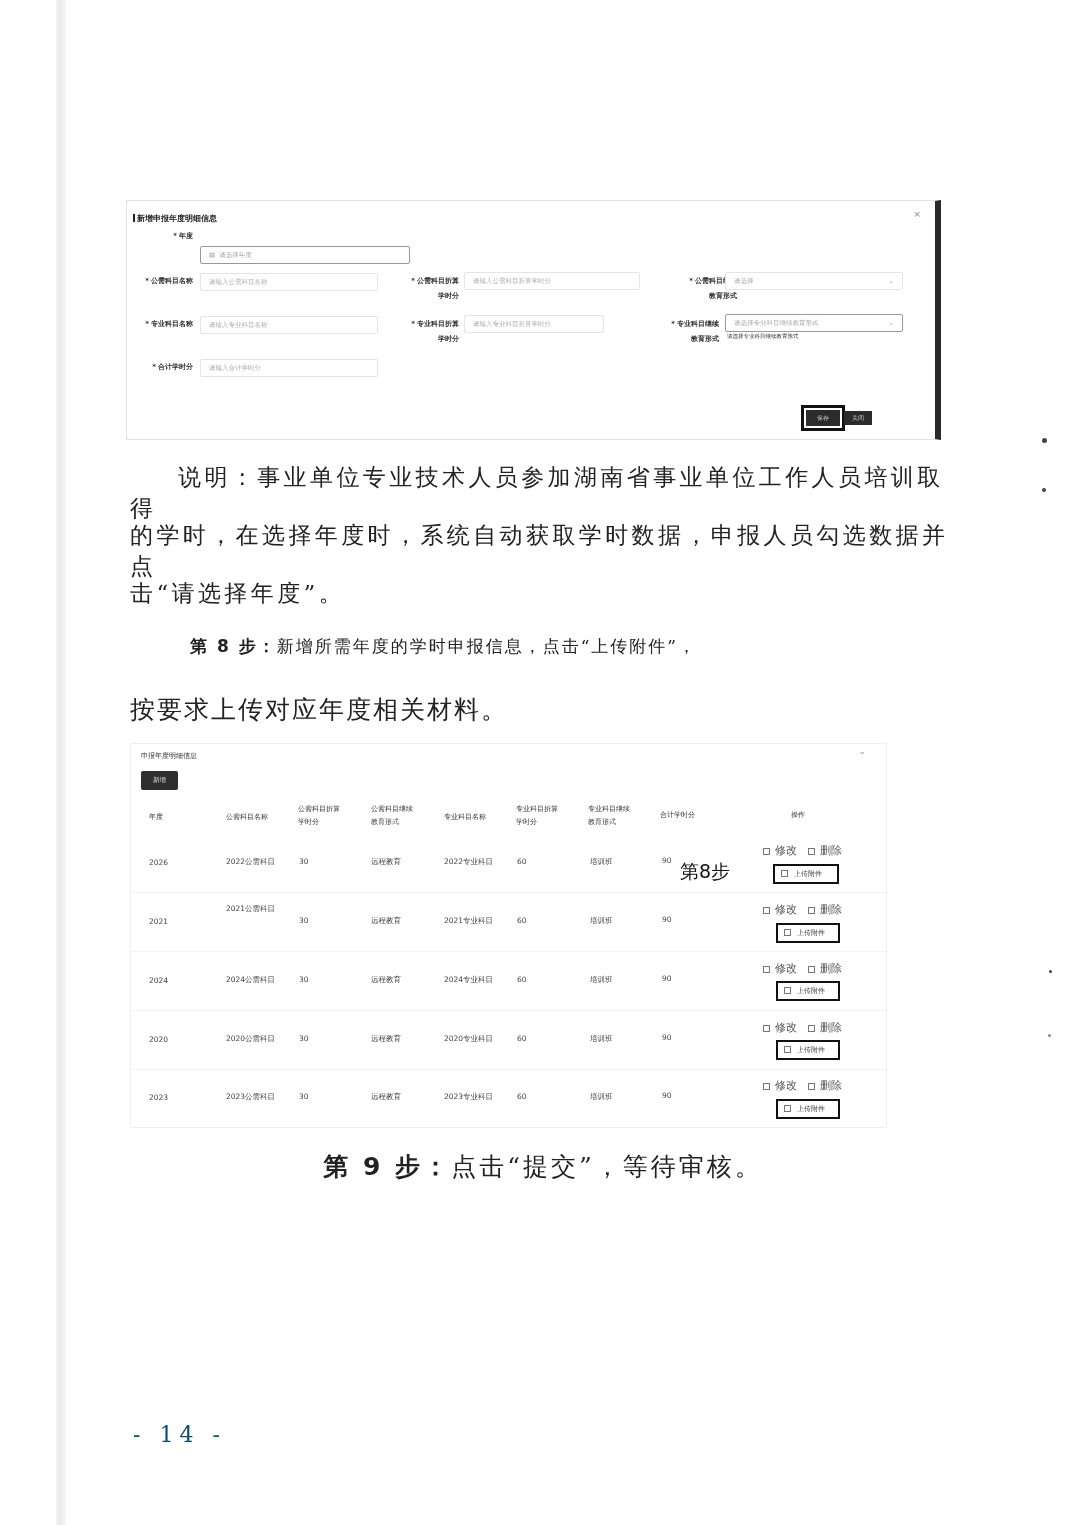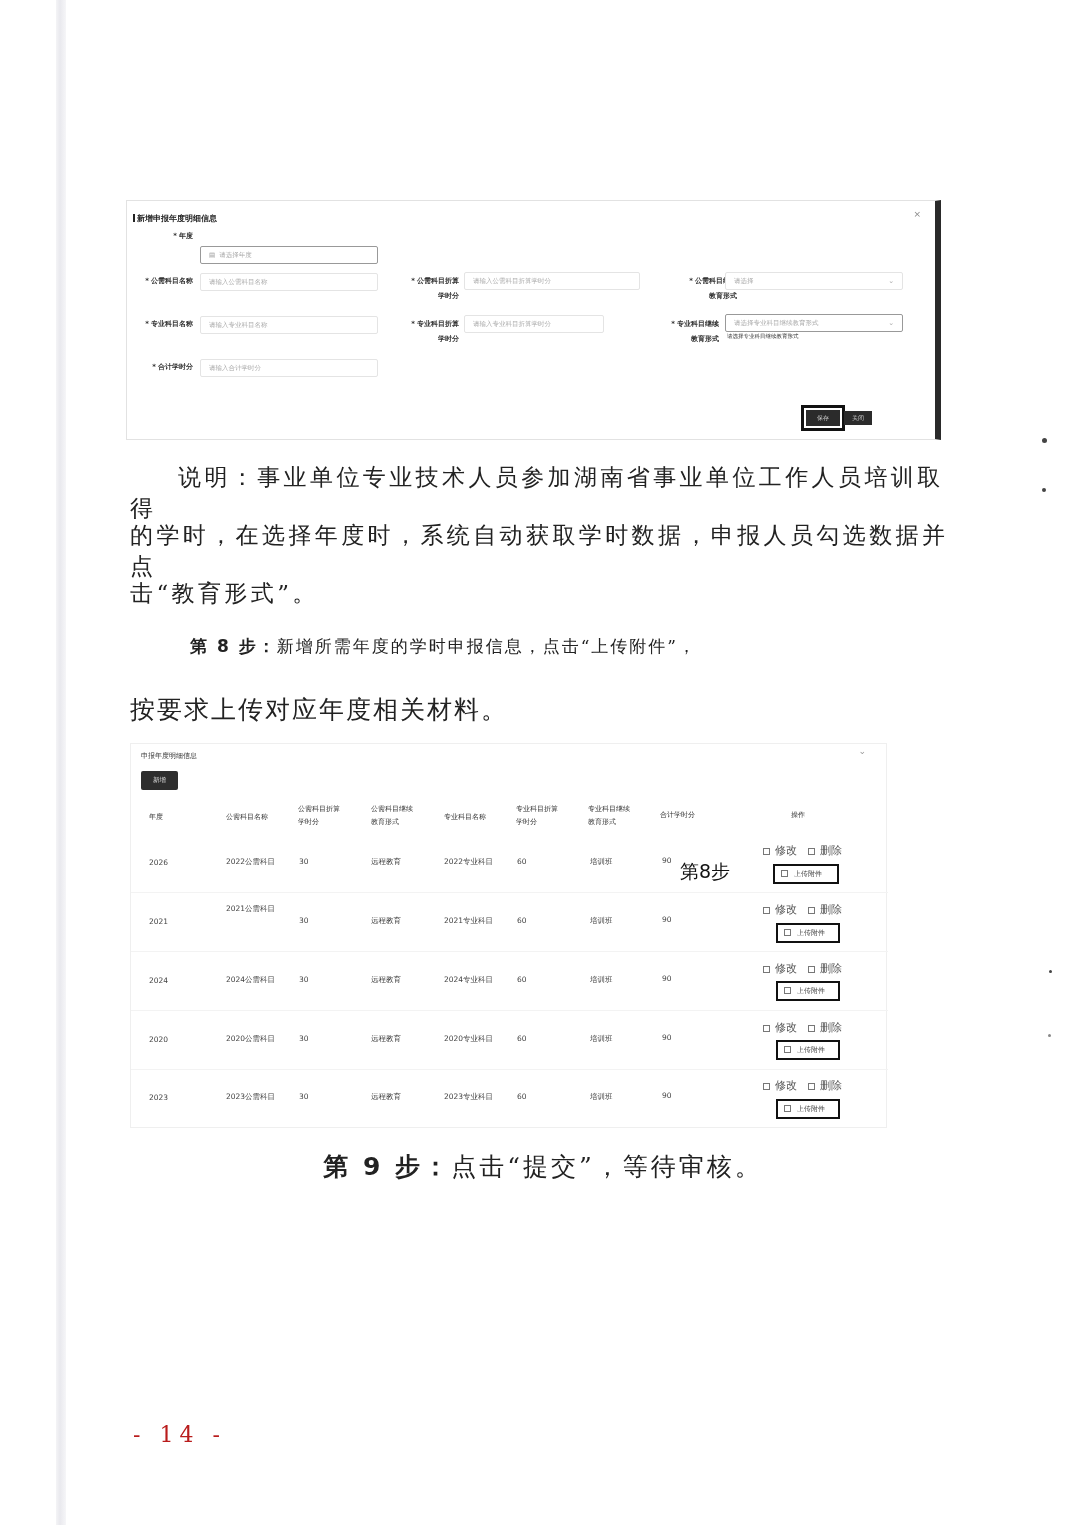--- a/index.html
+++ b/index.html
@@ -41,35 +41,35 @@
   .th { position: absolute; font-size: 7px; color: #333; line-height: 13px; }
   .td { position: absolute; font-size: 7.5px; color: #444; }
   .row-band { position: absolute; left: 0; width: 757px; height: 1px; background: #f3f3f3; }
   .op { position: absolute; font-size: 11px; color: #555; cursor: pointer; }
   .op-ico { display: inline-block; width: 7px; height: 7px; border: 1px solid #777; margin-right: 5px; vertical-align: -1px; }
   .upload { position: absolute; width: 64px; height: 20px; border: 2px solid #111; font-size: 7px; color: #444;
     line-height: 16px; padding-left: 6px; cursor: pointer; background: #fff; }
   .upload .op-ico { margin-right: 6px; }
   .step-callout { position: absolute; left: 549px; top: 115px; font-size: 19px; color: #111; font-family: "DejaVu Sans", sans-serif; }
 
-  .page-num { position: absolute; left: 133px; top: 1422px; font-family: "DejaVu Serif", serif; font-size: 22px; color: #b91c1c; letter-spacing: 6px; }
+  .page-num { position: absolute; left: 133px; top: 1422px; font-family: "DejaVu Serif", serif; font-size: 22px; color: #0c4a6e; letter-spacing: 6px; }
 
   .dot { position: absolute; background: #444; border-radius: 50%; }
 </style>
 </head>
 <body>
 
 <div class="page-edge"></div>
 
 <div class="shot1">
   <div class="dlg-title">新增申报年度明细信息</div>
   <div class="dlg-close">×</div>
 
   <div class="f-label" style="left:20px;top:28px;width:46px;"><span class="req">*</span><span>年度</span></div>
-  <div class="f-input focus" style="left:73px;top:45px;width:178px;"><span class="cal">▤</span><span>请选择年度</span></div>
+  <div class="f-input focus" style="left:73px;top:45px;width:210px;"><span class="cal">▤</span><span>请选择年度</span></div>
 
   <div class="f-label" style="left:6px;top:73px;width:60px;"><span class="req">*</span><span>公需科目名称</span></div>
   <div class="f-input" style="left:73px;top:72px;width:178px;">请输入公需科目名称</div>
 
   <div class="f-label" style="left:270px;top:73px;width:62px;"><span class="req">*</span><span>公需科目折算</span><br><span>学时分</span></div>
   <div class="f-input" style="left:337px;top:71px;width:176px;">请输入公需科目折算学时分</div>
 
   <div class="f-label" style="left:548px;top:73px;width:62px;"><span class="req">*</span><span>公需科目继续</span><br><span>教育形式</span></div>
   <div class="f-input" style="left:598px;top:71px;width:178px;"><span>请选择</span><span class="chev">⌄</span></div>
 
@@ -85,21 +85,21 @@
 
   <div class="f-label" style="left:6px;top:159px;width:60px;"><span class="req">*</span><span>合计学时分</span></div>
   <div class="f-input" style="left:73px;top:158px;width:178px;">请输入合计学时分</div>
 
   <div class="btn-dark btn-outlined" style="left:677px;top:207px;width:38px;height:20px;line-height:16px;">保存</div>
   <div class="btn-dark" style="left:717px;top:210px;width:28px;">关闭</div>
 </div>
 
 <div class="para" style="top:462px;text-indent:48px;">说明：事业单位专业技术人员参加湖南省事业单位工作人员培训取得</div>
 <div class="para" style="top:520px;">的学时，在选择年度时，系统自动获取学时数据，申报人员勾选数据并点</div>
-<div class="para" style="top:578px;">击“教育形式”。</div>
+<div class="para" style="top:578px;">击“请选择年度”。</div>
 
 <div class="para bold-lead" style="top:635px;left:190px;width:760px;font-size:17px;letter-spacing:2px;"><b>第 8 步：</b><span>新增所需年度的学时申报信息，点击“上传附件”，</span></div>
 <div class="para" style="top:693px;font-size:25px;letter-spacing:2px;">按要求上传对应年度相关材料。</div>
 
 <div class="shot2">
   <div class="t-title">申报年度明细信息</div>
   <div class="t-collapse">⌄</div>
   <div class="t-add">新增</div>
 
   <div class="th" style="left:18px;top:67px;">年度</div>

